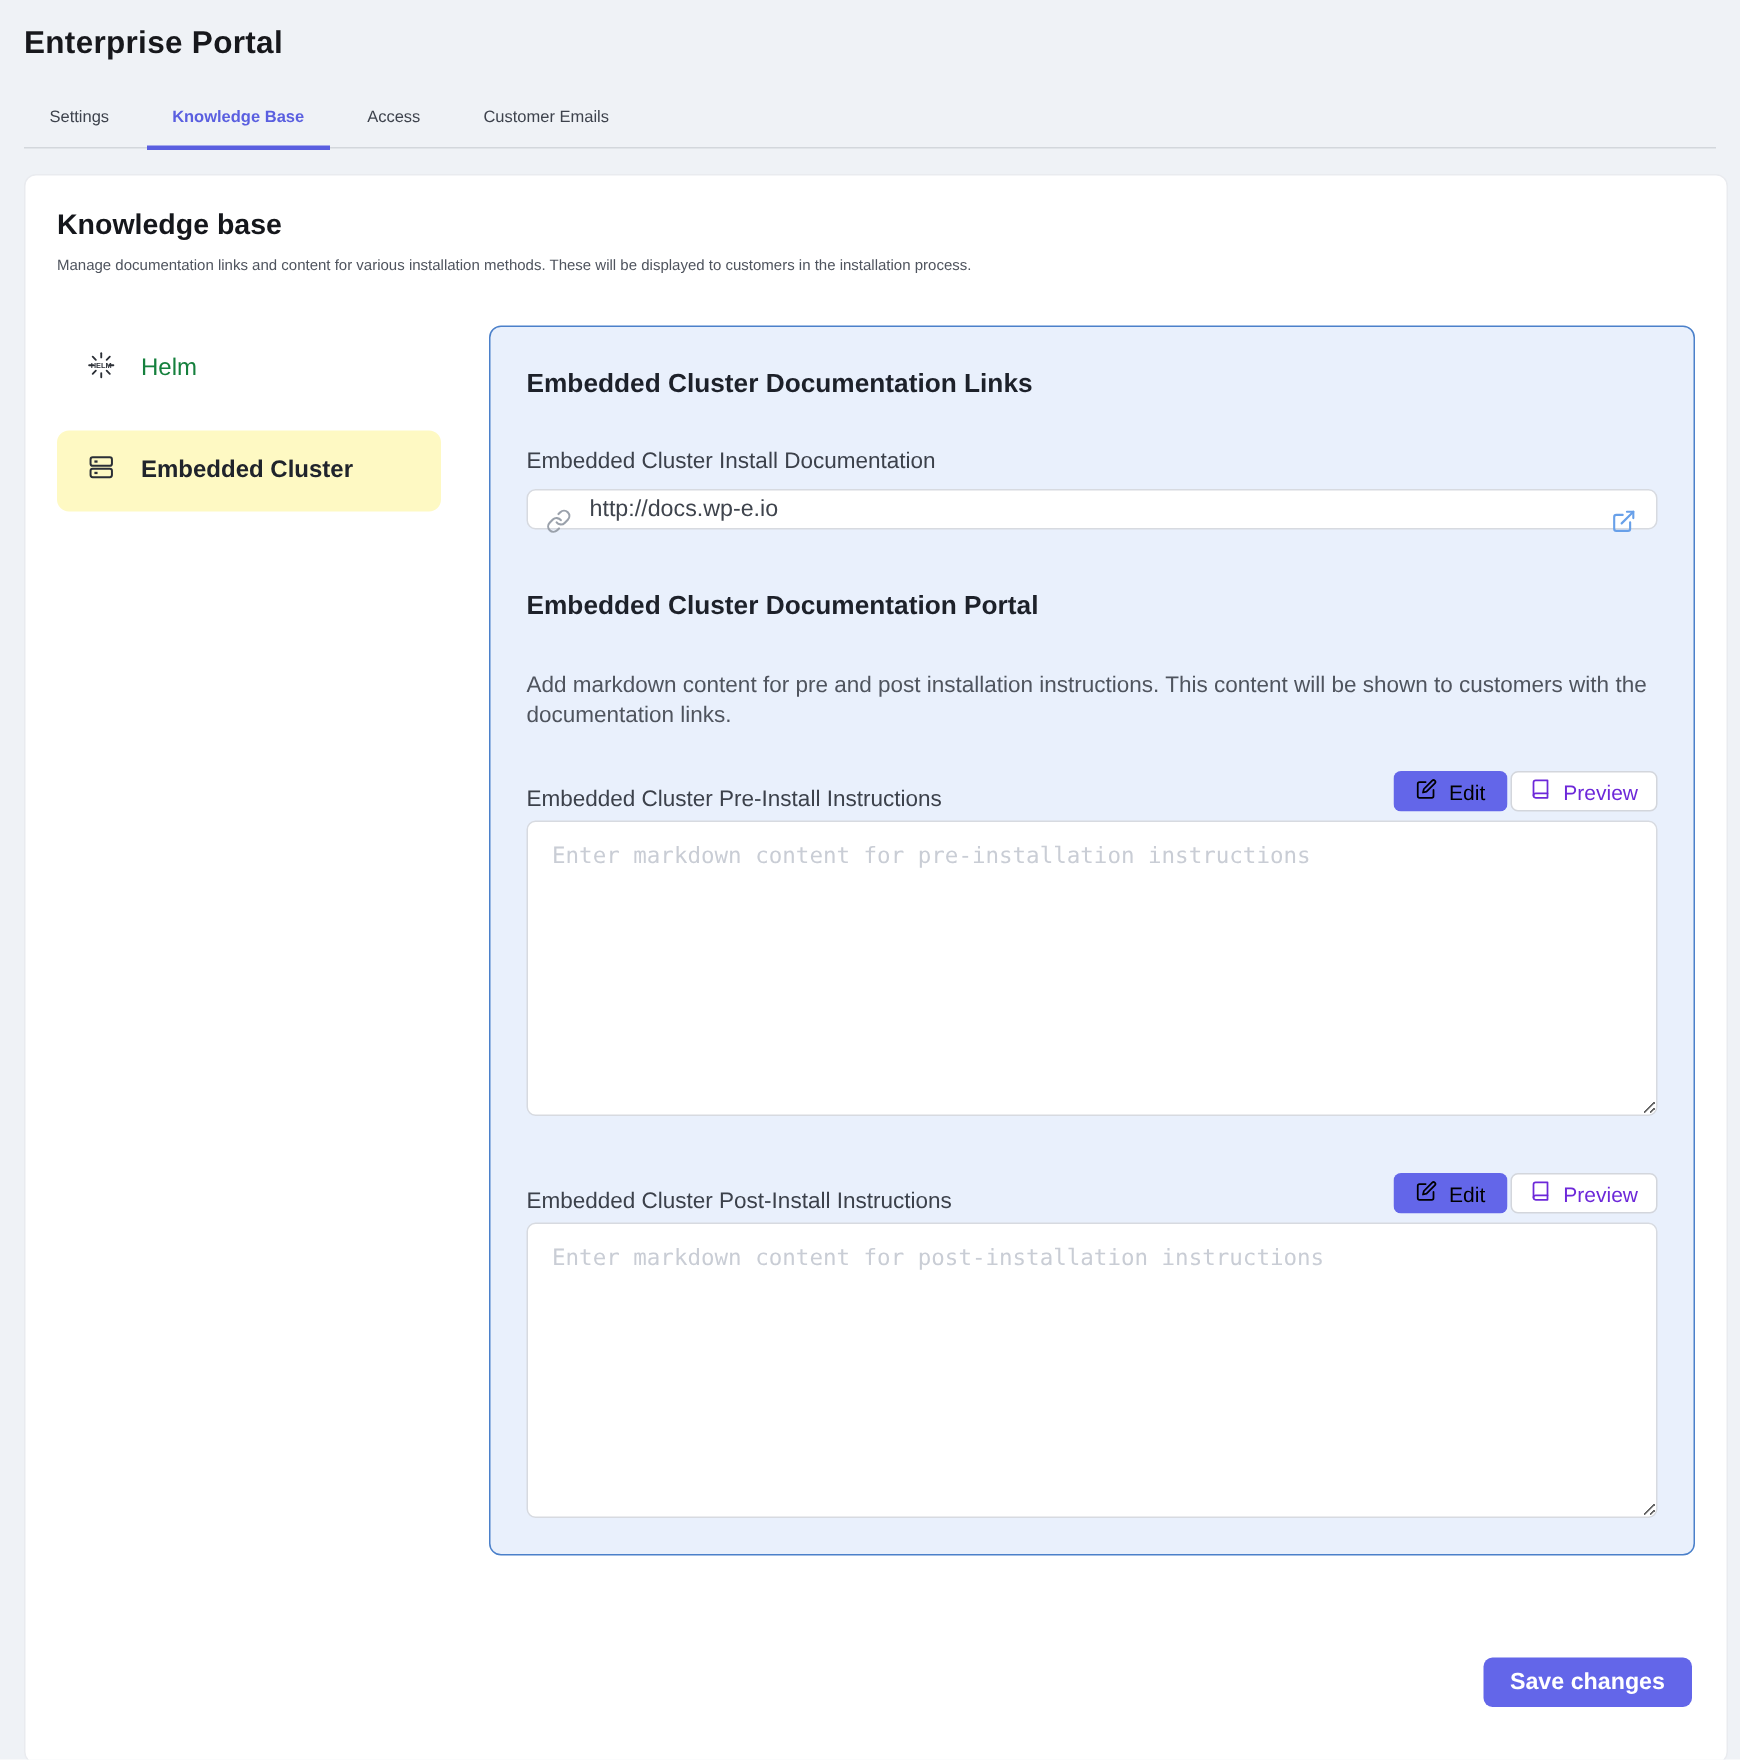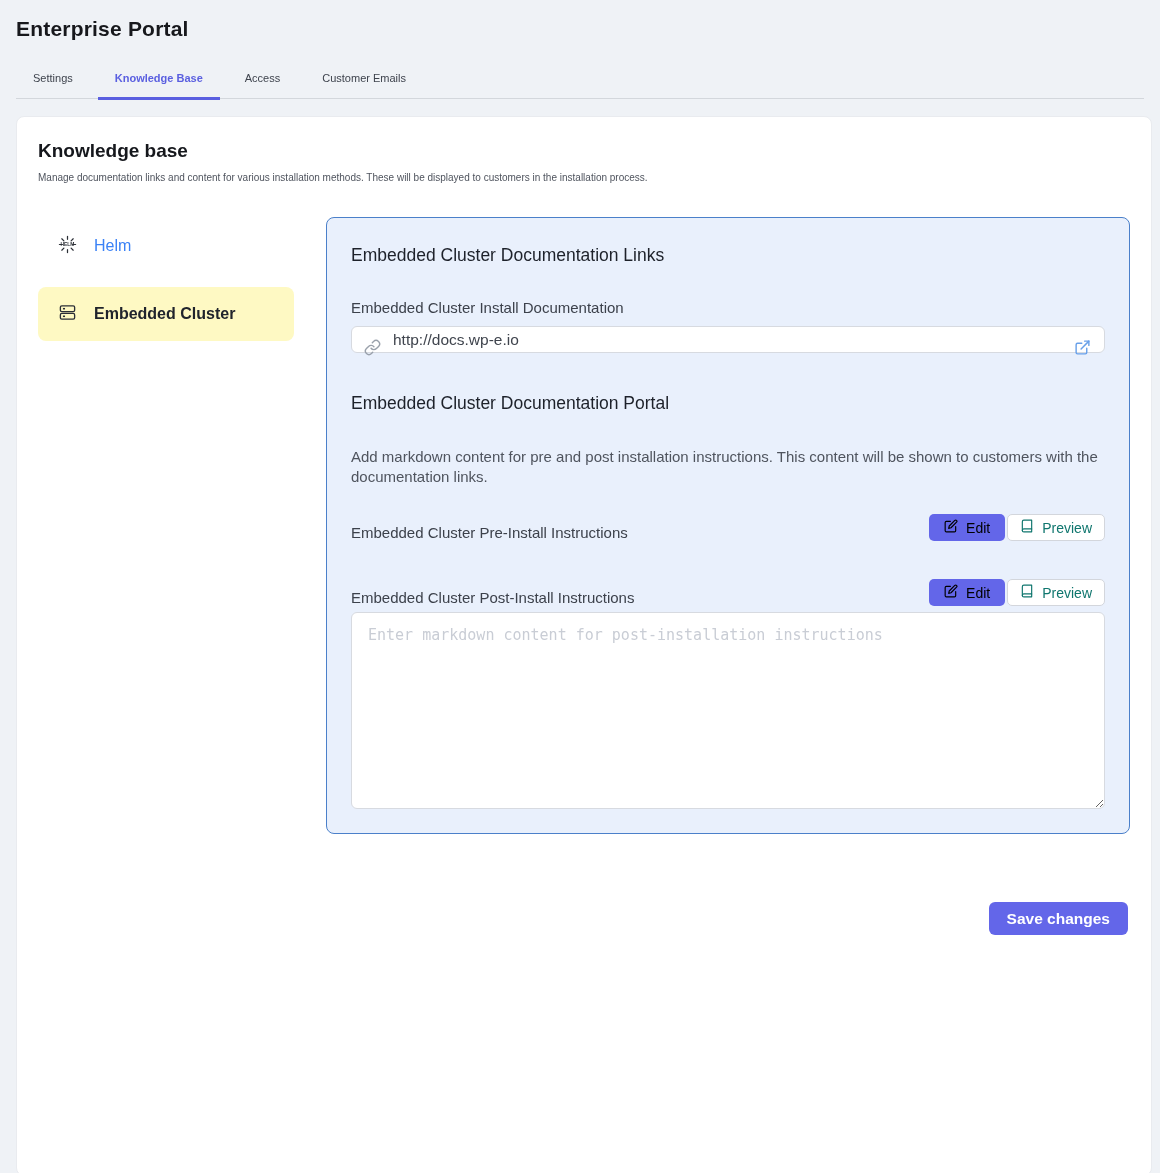--- a/index.html
+++ b/index.html
@@ -44,35 +44,35 @@
   .card-desc { margin-top: 10px; font-size: 10px; color: #4f545e; }
 
   .content-row { display: flex; gap: 32px; margin-top: 34px; }
 
   
   .side-nav { width: 256px; flex: none; padding-top: 2px; }
   .nav-item {
     height: 54px; border-radius: 8px;
     display: flex; align-items: center; gap: 17px;
     padding: 0 14px 0 20px;
-    font-size: 16px; color: #3b82f6;
+    font-size: 16px; color: #15803d;
     cursor: pointer; margin-bottom: 14px;
   }
   .nav-item.selected { background: #fef9c3; color: #20242c; font-weight: 600; }
   .nav-item svg { flex: none; }
 
   
   .panel {
     flex: 1;
     background: #e9f0fc;
     border: 1px solid #4b80ca;
     border-radius: 8px;
     padding: 27px 24px 24px 24px;
   }
-  .panel-heading { font-size: 17.5px; font-weight: 400; color: #1d212a; }
+  .panel-heading { font-size: 17.5px; font-weight: 700; color: #1d212a; }
   .field-label { font-size: 15px; color: #3c414b; }
   .mt-sect { margin-top: 40px; }
   .panel .first-label { display: block; margin-top: 33px; }
   .panel-desc { margin-top: 33px; font-size: 15px; line-height: 20px; color: #4f545e; max-width: 752px; }
 
   .input-wrap { position: relative; margin-top: 10px; }
   .url-input {
     width: 100%; height: 27px;
     border: 1px solid #d7dae0; border-radius: 6px;
     background: #fff;
@@ -91,21 +91,21 @@
   .label-row.second { margin-top: 38px; }
   .btn-group { display: flex; gap: 2px; }
   .seg-btn {
     height: 27px; border-radius: 5px;
     display: inline-flex; align-items: center; gap: 8px;
     font-size: 14px; cursor: pointer;
     border: 1px solid transparent;
     font-family: "Liberation Sans", sans-serif;
   }
   .seg-btn.edit { background: #6366e9; color: #000000; padding: 0 14px; }
-  .seg-btn.preview { background: #ffffff; color: #0f766e; border-color: #d3d6dc; padding: 0 12px; }
+  .seg-btn.preview { background: #ffffff; color: #6d28d9; border-color: #d3d6dc; padding: 0 12px; }
 
   .md-textarea {
     margin-top: 6px;
     width: 100%; height: 197px;
     border: 1px solid #d7dae0; border-radius: 6px;
     background: #fff;
     padding: 13px 16px;
     font-family: "DejaVu Sans Mono", monospace;
     font-size: 15px; color: #3f444d;
     resize: vertical;
@@ -215,20 +215,21 @@
             <span>
               <svg width="14" height="14" viewBox="0 0 24 24" fill="none" stroke="currentColor" stroke-width="2" stroke-linecap="round" stroke-linejoin="round">
                 <path d="M4 19.5A2.5 2.5 0 0 1 6.5 17H20"></path>
                 <path d="M6.5 2H20v20H6.5A2.5 2.5 0 0 1 4 19.5v-15A2.5 2.5 0 0 1 6.5 2z"></path>
               </svg>
             </span>
             <span>Preview</span>
           </button>
         </div>
       </div>
+      <textarea class="md-textarea" placeholder="Enter markdown content for pre-installation instructions" style=""></textarea>
 
       <div class="label-row second">
         <label class="field-label">Embedded Cluster Post-Install Instructions</label>
         <div class="btn-group">
           <button class="seg-btn edit">
             <span>
               <svg width="14" height="14" viewBox="0 0 24 24" fill="none" stroke="currentColor" stroke-width="2" stroke-linecap="round" stroke-linejoin="round">
                 <path d="M11 4H4a2 2 0 0 0-2 2v14a2 2 0 0 0 2 2h14a2 2 0 0 0 2-2v-7"></path>
                 <path d="M18.5 2.5a2.121 2.121 0 0 1 3 3L12 15l-4 1 1-4 9.5-9.5z"></path>
               </svg>

